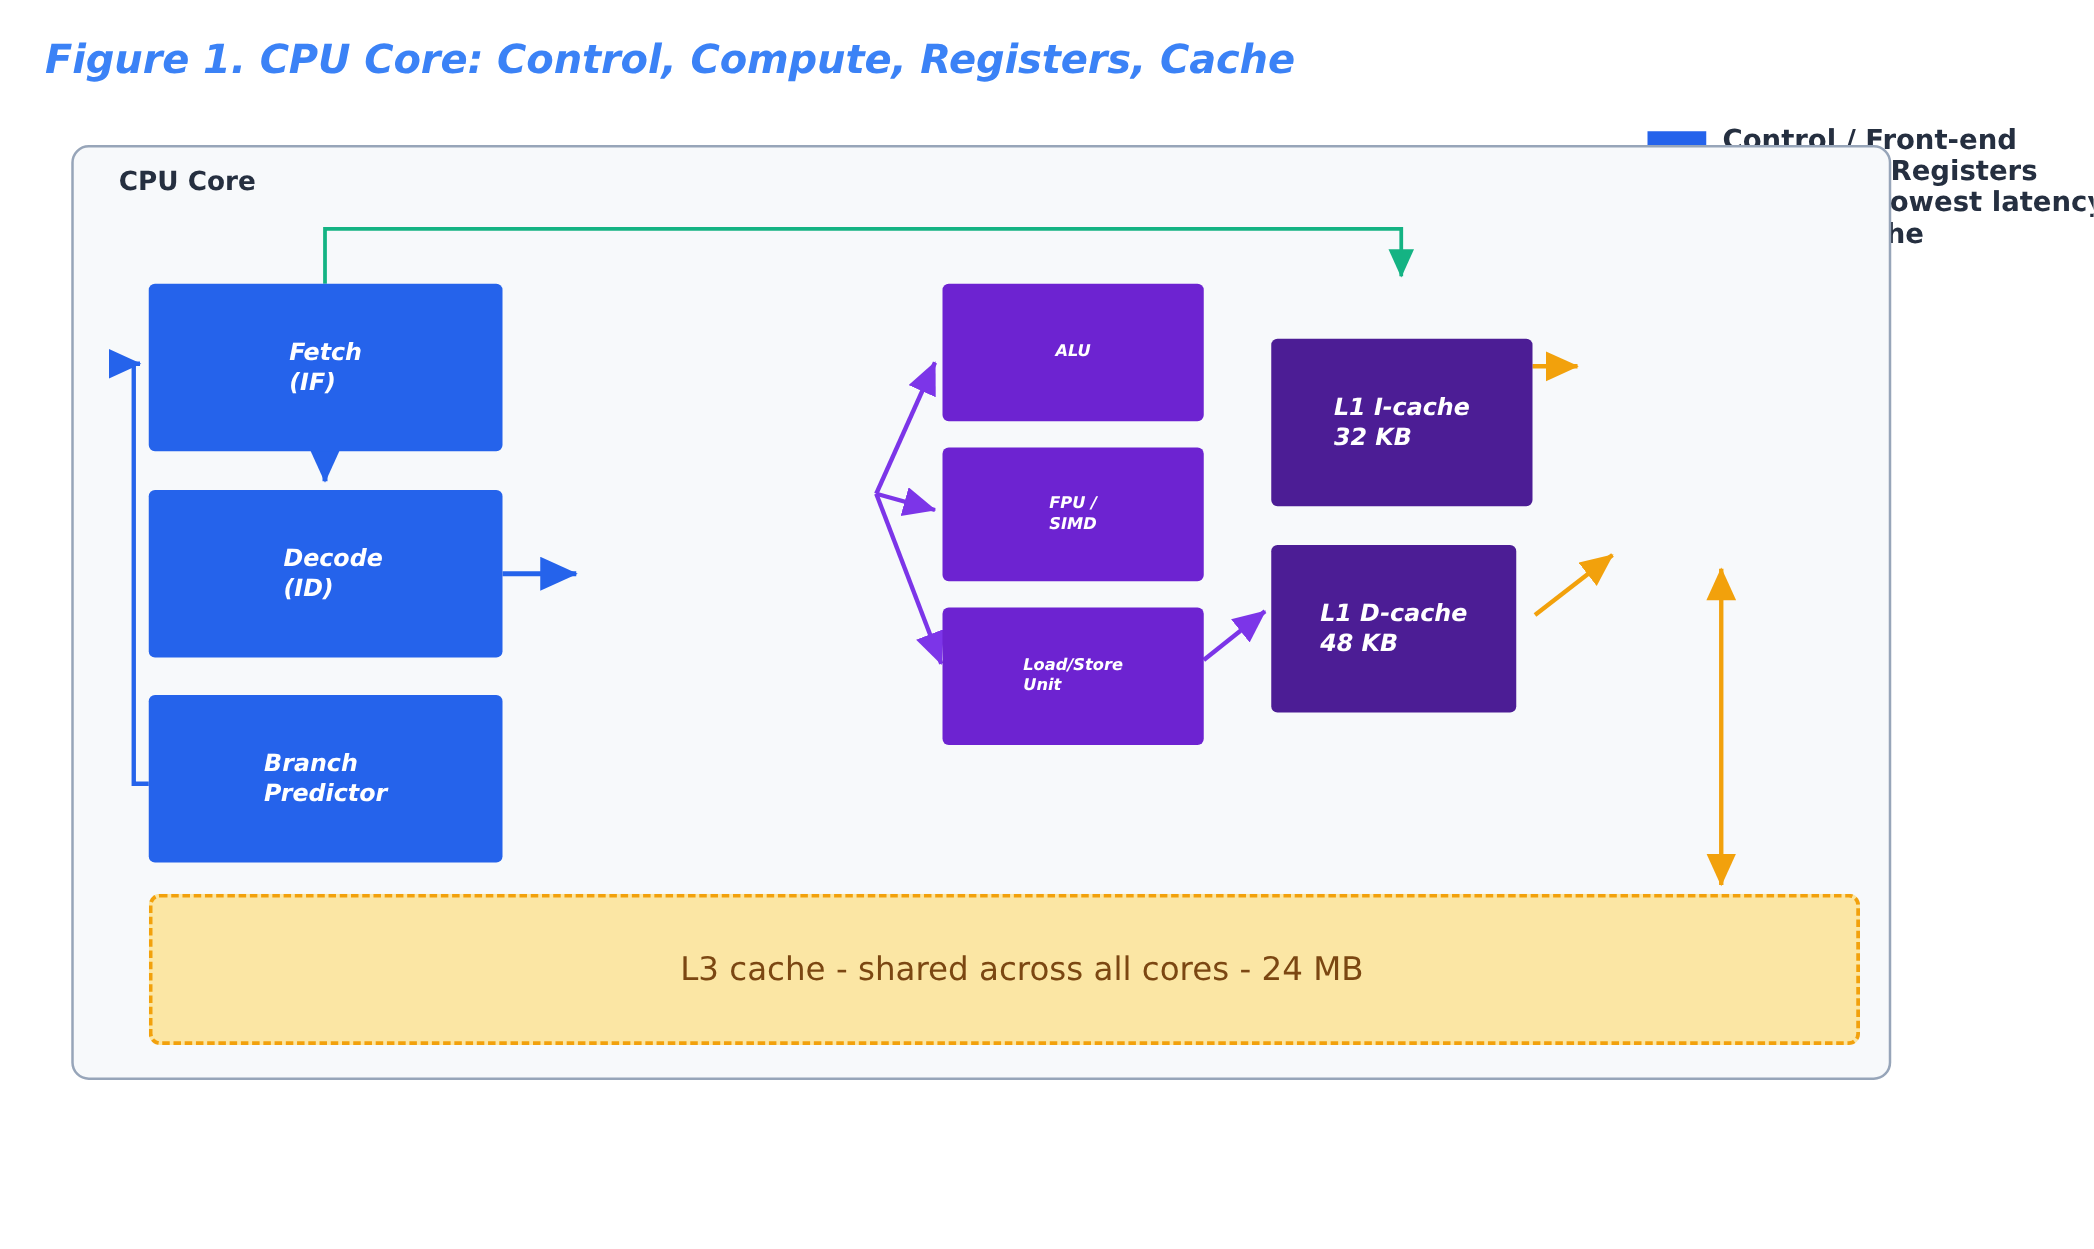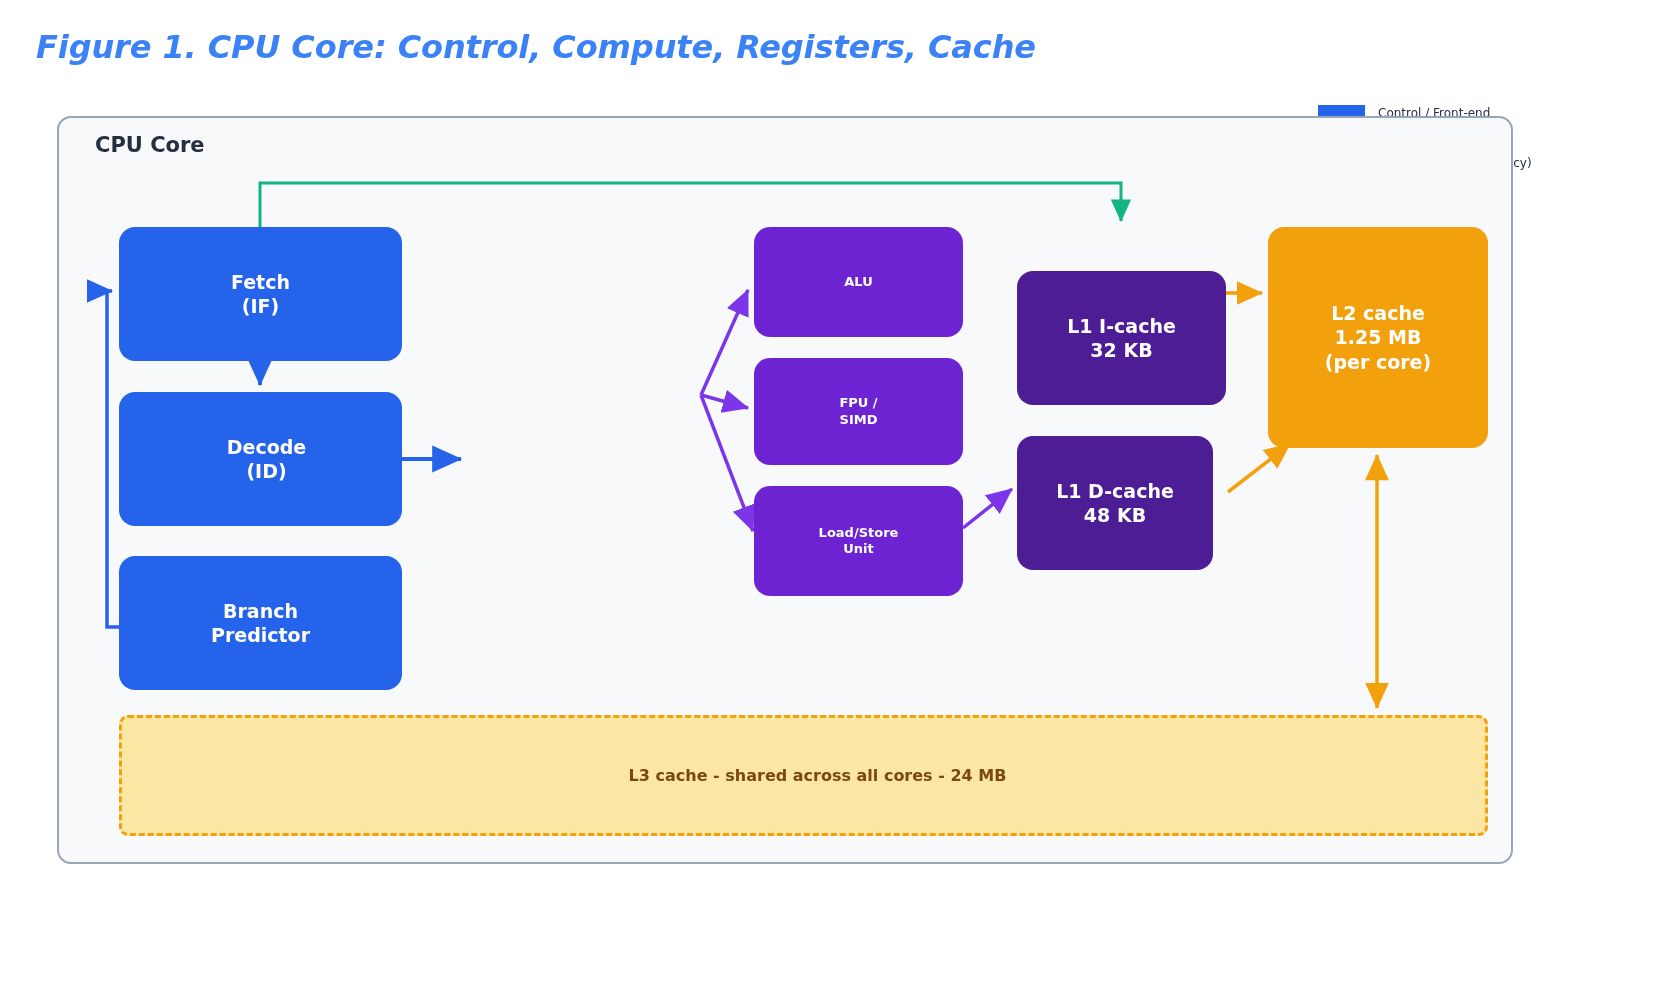--- a/index.html
+++ b/index.html
@@ -41,23 +41,24 @@
     align-items: center;
     height: 25px;
   }
   .legend-swatch {
     width: 47px;
     height: 15px;
     flex: 0 0 auto;
   }
   .legend-label {
     margin-left: 13px;
-    font-size: 12px;
+    font-size: 22px;
     color: #252f40;
     white-space: nowrap;
+    font-weight: bold;
   }
 
   
   #core-box {
     position: absolute;
     left: 57px;
     top: 116px;
     width: 1456px;
     height: 748px;
     background: #f7f9fb;
@@ -80,30 +81,30 @@
     left: 0;
     top: 0;
     width: 1675px;
     height: 999px;
     pointer-events: none;
   }
 
   
   .blk {
     position: absolute;
-    border-radius: 16px;
+    border-radius: 5px;
     display: flex;
     align-items: center;
     justify-content: center;
-    text-align: center;
     color: #ffffff;
     font-weight: bold;
     line-height: 1.27;
     box-sizing: border-box;
     white-space: pre-line;
+    font-style: italic;
   }
   .blk-ctrl  { background: #2563eb; font-size: 19px; }
   .blk-reg   { background: #7c35e8; font-size: 17px; }
   .blk-exec  { background: #6d23d1; font-size: 13px; }
   .blk-l1    { background: #4c1d95; font-size: 19px; margin-top: 44px; }
   .blk-l2    { background: #f2a10c; font-size: 19px; }
 
   #blk-fetch   { left: 119px;  top: 227px; width: 283px; height: 134px; }
   #blk-decode  { left: 119px;  top: 392px; width: 283px; height: 134px; padding-left: 12px; }
   #blk-branch  { left: 119px;  top: 556px; width: 283px; height: 134px; }
@@ -122,22 +123,22 @@
     width: 1369px;
     height: 121px;
     background: #fbe6a4;
     border: 3px dashed #f2a10c;
     border-radius: 9px;
     box-sizing: border-box;
     display: flex;
     align-items: center;
     justify-content: center;
     color: #7b4712;
-    font-size: 16px;
-    font-weight: bold;
+    font-size: 26px;
+    font-weight: normal;
     padding-left: 28px;
   }
 </style>
 </head>
 <body>
 
 <div id="stage">
 
   <div id="fig-title">Figure 1. CPU Core: Control, Compute, Registers, Cache</div>
 
@@ -239,19 +240,16 @@
   <div class="blk blk-exec" id="blk-lsu">Load/Store
 Unit</div>
   <div class="blk blk-exec" id="blk-fpu">FPU /
 SIMD</div>
 
   <div class="blk blk-l1" id="blk-l1i">L1 I-cache
 32 KB</div>
   <div class="blk blk-l1" id="blk-l1d">L1 D-cache
 48 KB</div>
 
-  <div class="blk blk-l2" id="blk-l2">L2 cache
-1.25 MB
-(per core)</div>
 
   <div id="blk-l3">L3 cache  -  shared across all cores  -  24 MB</div>
 
 </div>
 
 </body></html>

